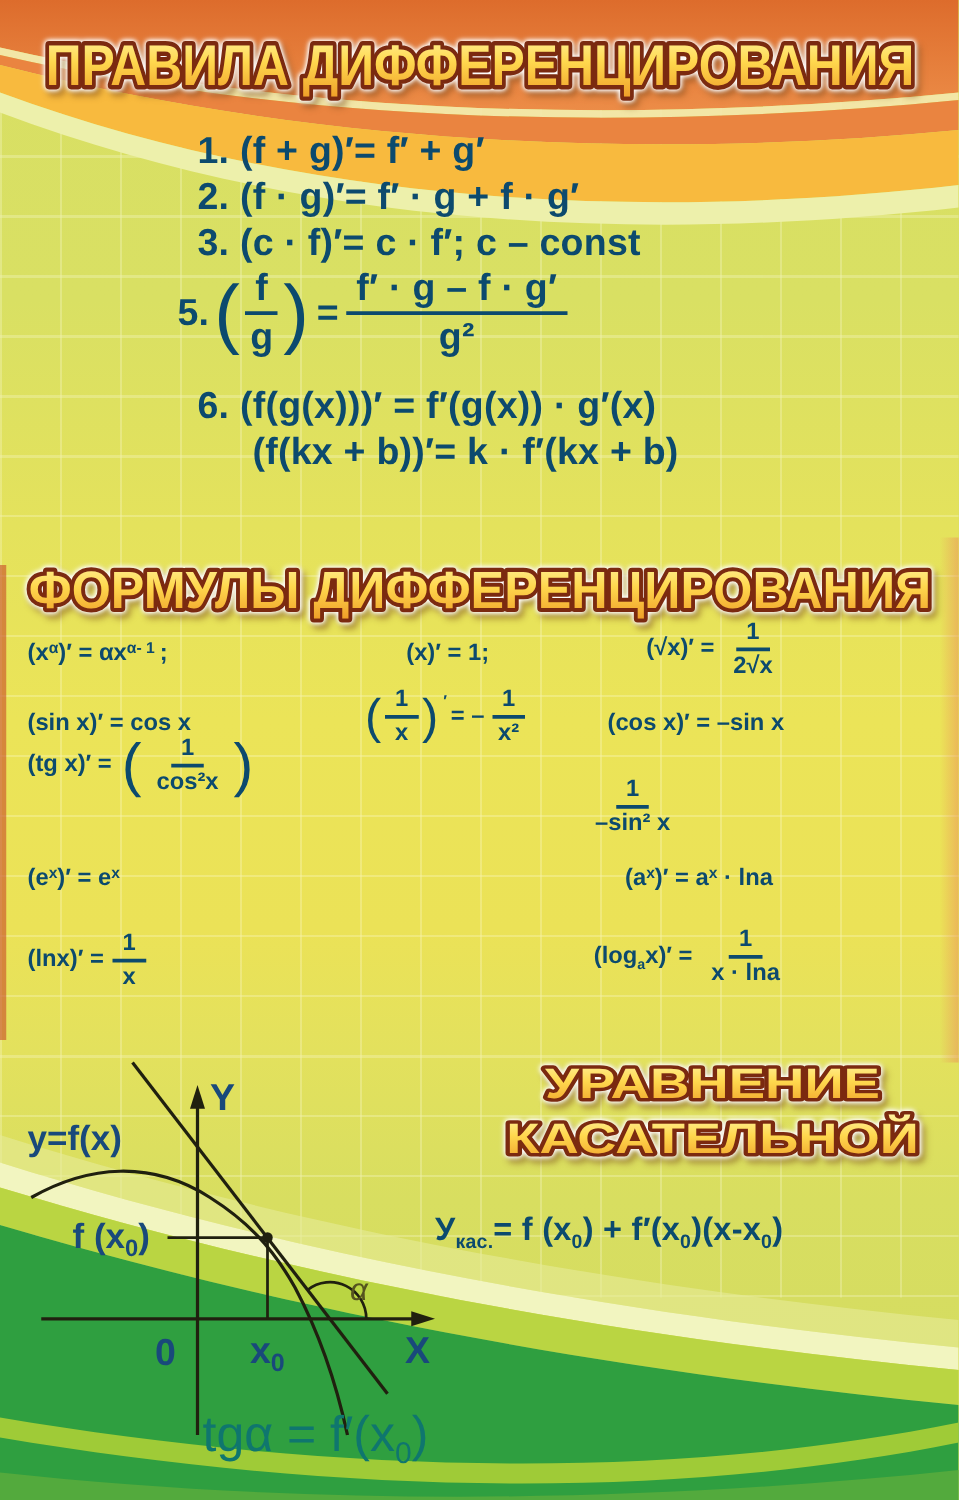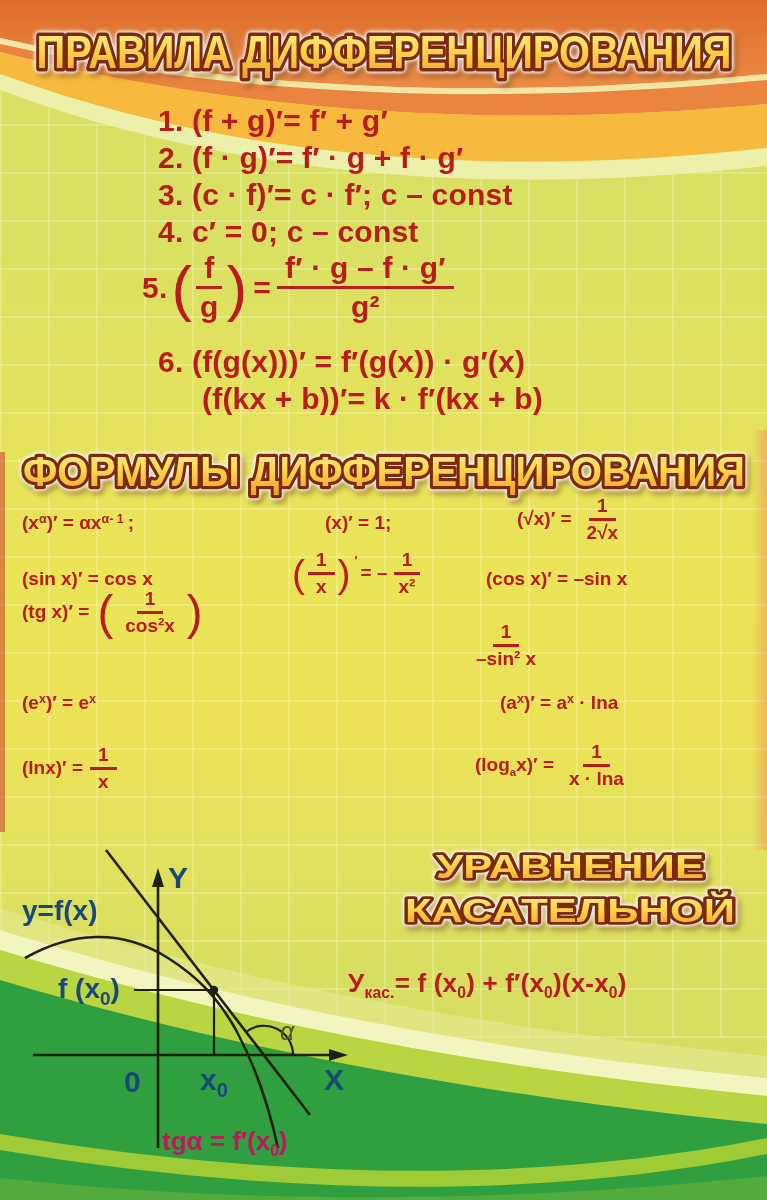--- a/index.html
+++ b/index.html
@@ -11,39 +11,39 @@
     background:linear-gradient(180deg,#d8df64 0%,#d9e063 20%,#e4e25c 35%,
       #ebe458 48%,#ebe257 62%,#e3e15d 70%,#d8de60 80%,#d2db62 100%);}
   .grid{left:0;right:0;top:78px;height:960px;opacity:.55;
     background-image:
       repeating-linear-gradient(0deg, rgba(255,255,236,.45) 0 2px, transparent 2px 48px),
       repeating-linear-gradient(90deg, rgba(255,255,236,.45) 0 2px, transparent 2px 48px);}
   .edge-left{left:0;top:452px;width:5px;height:380px;background:#c84a28;opacity:.6;}
   .edge-right{right:0;top:430px;width:15px;height:420px;
     background:linear-gradient(90deg, rgba(236,140,90,0), rgba(236,140,90,.5));}
   
-  .navy{color:#b91c1c;font-weight:bold;}
+  .navy{color:#0c4a6e;font-weight:bold;}
   .rules{left:158px;top:102px;font-size:30px;line-height:37px;letter-spacing:.2px;}
   .rule5{display:flex;align-items:center;height:70px;margin:2px 0 0 -16px;}
   .rule6b{padding-left:44px;}
   .frac{display:inline-flex;flex-direction:column;align-items:center;
         vertical-align:middle;line-height:1.05;text-align:center;}
   .frac .num{padding:0 8px 2px;border-bottom:3px solid currentColor;}
   .frac .den{padding:2px 8px 0;}
   .paren{font-weight:400;font-size:2.05em;line-height:0;position:relative;top:.02em;}
   .paren.xl{font-size:2.5em;}
   .paren-prime{font-size:.66em;position:relative;top:-1.0em;margin-left:1px;}
   .s-sup{font-size:.66em;position:relative;top:-.5em;}
   .s-sub{font-size:.6em;position:relative;top:.38em;}
   .fx{font-size:19px;}
   .fx-row{display:flex;align-items:center;gap:7px;}
   .r5num{margin-right:4px;}
   .r5eq{margin:0 6px;}
   .tangent-eq{left:348px;top:968px;font-size:26px;letter-spacing:.2px;}
-  .slope-eq{left:162px;top:1126px;font-size:26px;font-weight:bold;color:#be185d;}
+  .slope-eq{left:162px;top:1126px;font-size:40px;font-weight:normal;color:#0f766e;}
   .title-text{filter:drop-shadow(0 0 2px #ffffff) drop-shadow(0 0 1.5px #ffffff)
               drop-shadow(3px 4px 2px rgba(110,60,15,.45));}
 </style>
 </head>
 <body>
 
 <div class="abs bg-base"></div>
 <div class="abs grid"></div>
 
 <svg class="abs" style="left:0;top:0" width="767" height="300" viewBox="0 0 767 300">
@@ -75,21 +75,20 @@
   <path fill="#53aa3d" d="M0,290 C260,318 520,314 767,288 L767,312 H0 Z"></path>
 </svg>
 
 <div class="abs edge-left"></div>
 <div class="abs edge-right"></div>
 
 <div class="abs rules navy">
   <div>1. (f + g)′= f′ + g′</div>
   <div>2. (f · g)′= f′ · g + f · g′</div>
   <div>3. (c · f)′= c · f′; c – const</div>
-  <div>4. c′ = 0; c – const</div>
   <div class="rule5">
     <span class="r5num">5.</span>
     <span class="paren">(</span>
     <span class="frac">
       <span class="num">f</span>
       <span class="den">g</span>
     </span>
     <span class="paren">)</span>
     <span class="r5eq">=</span>
     <span class="frac">

